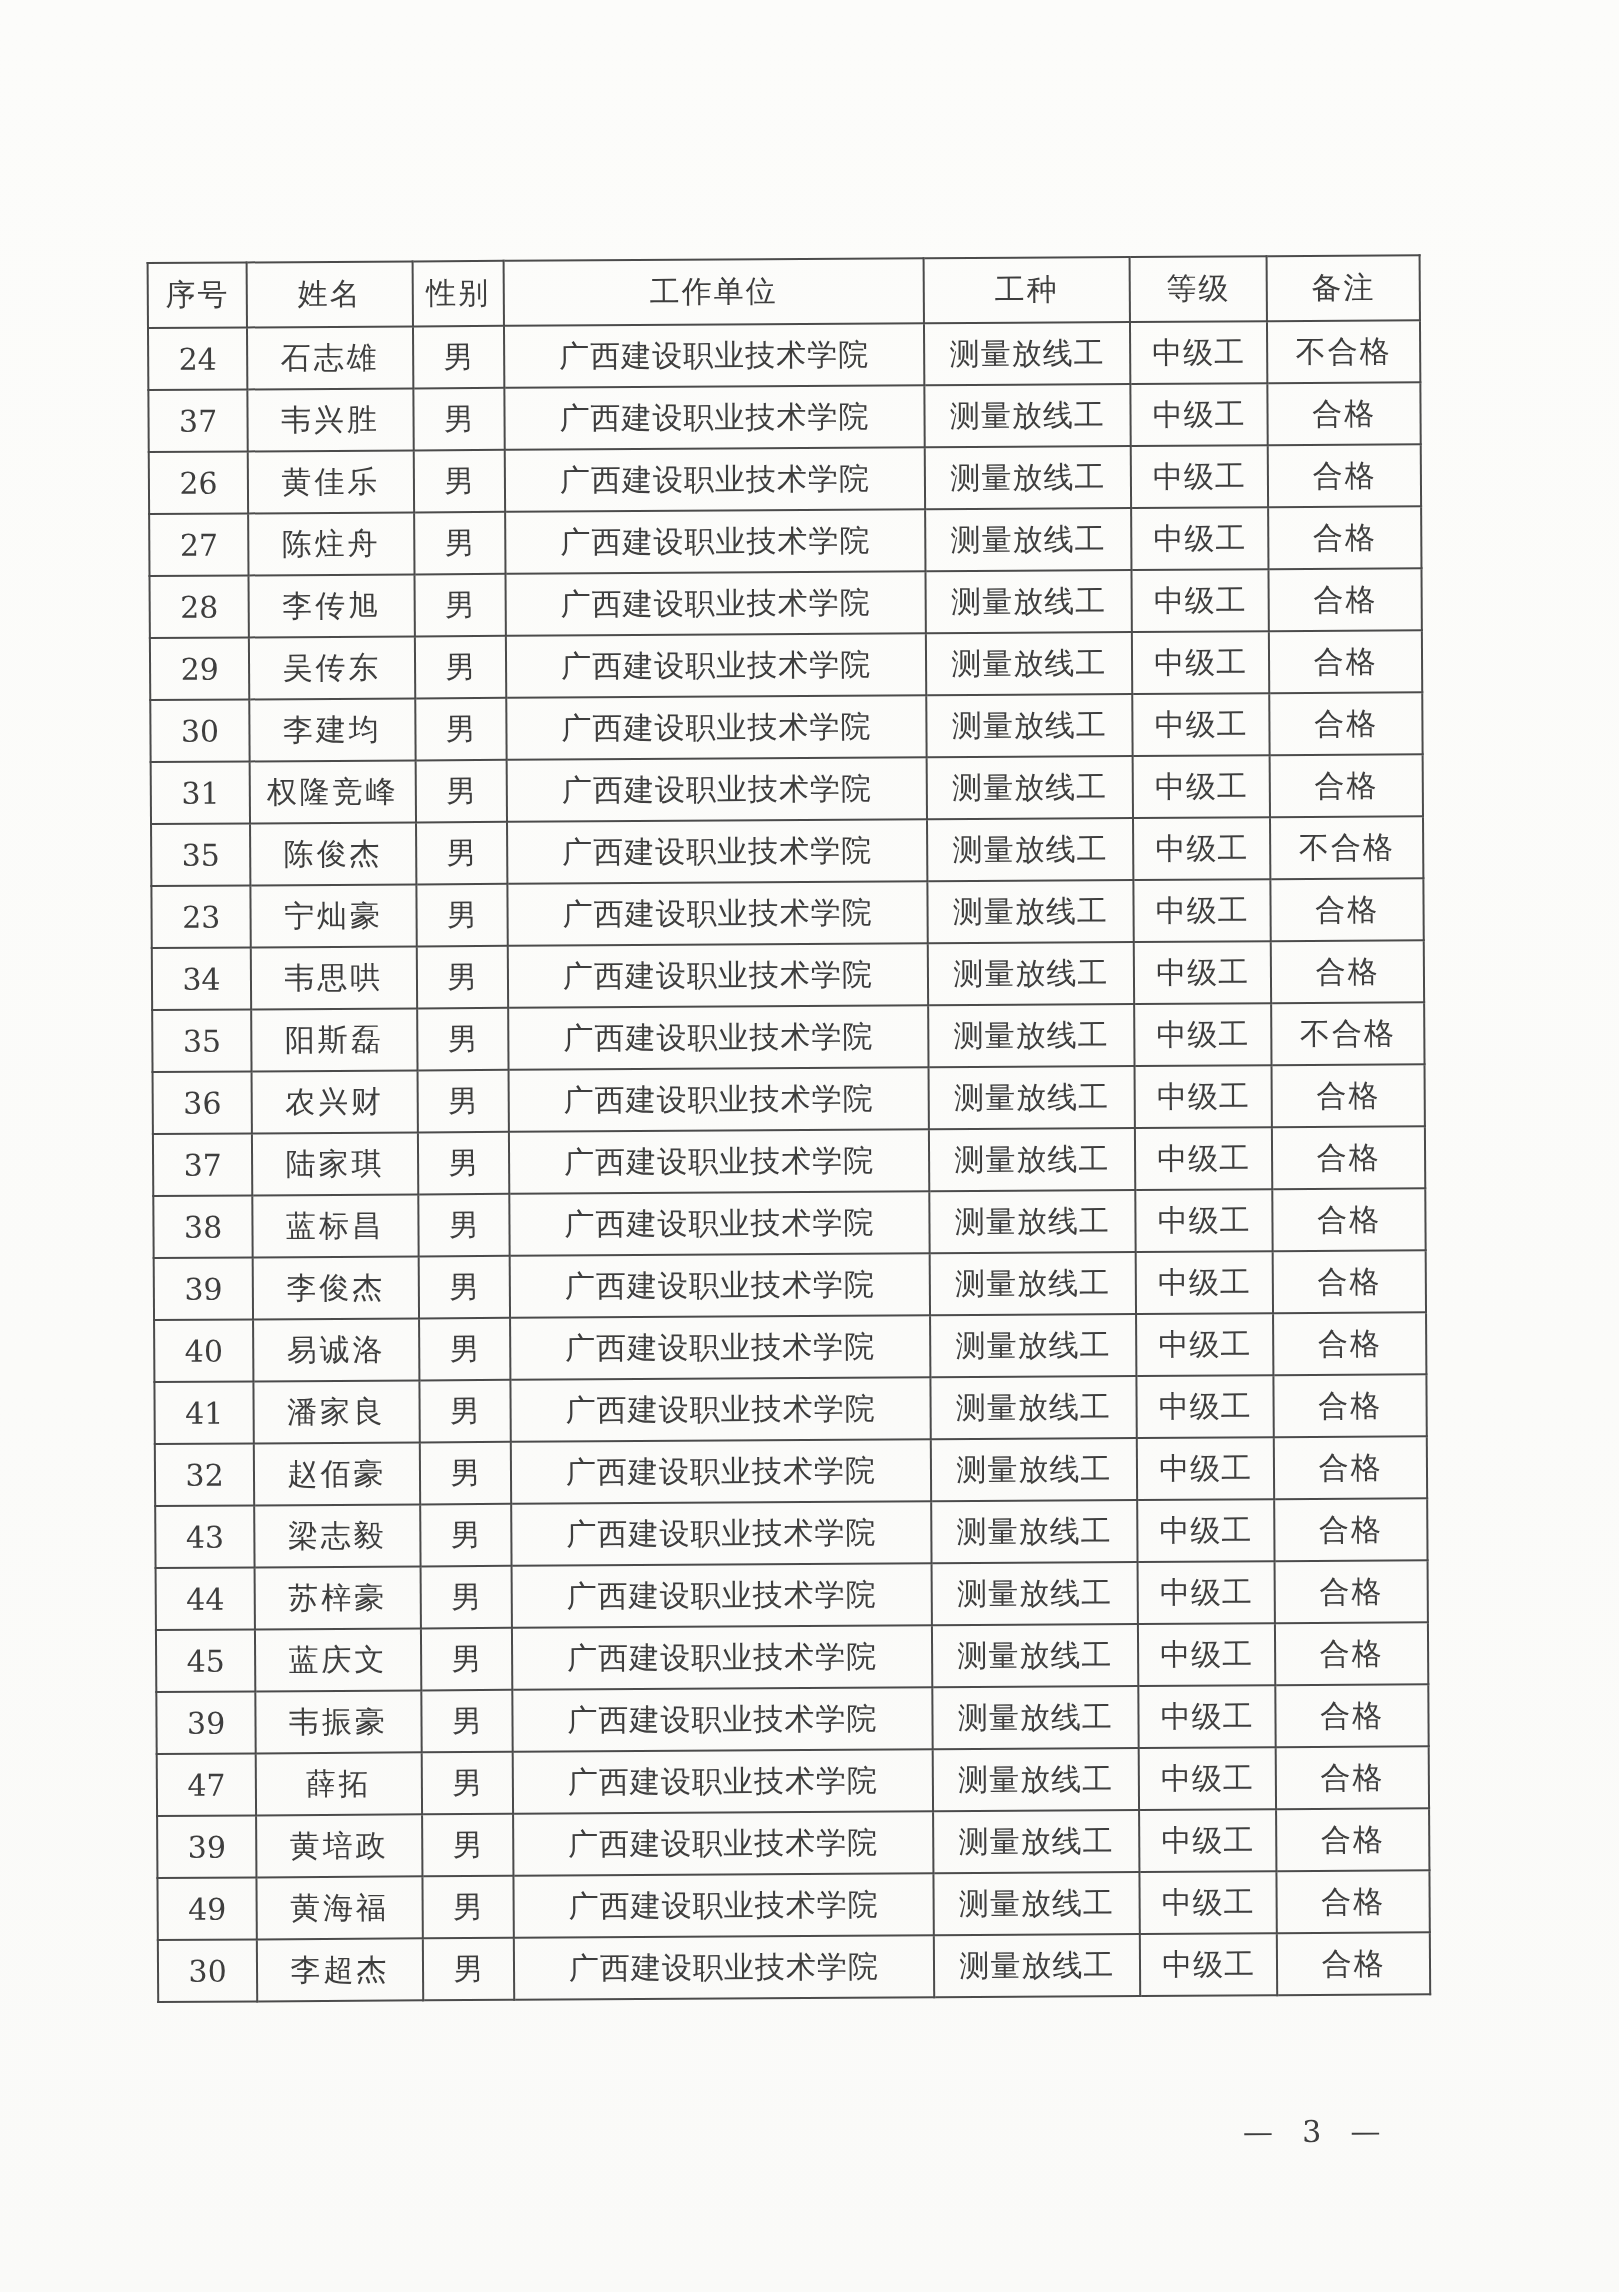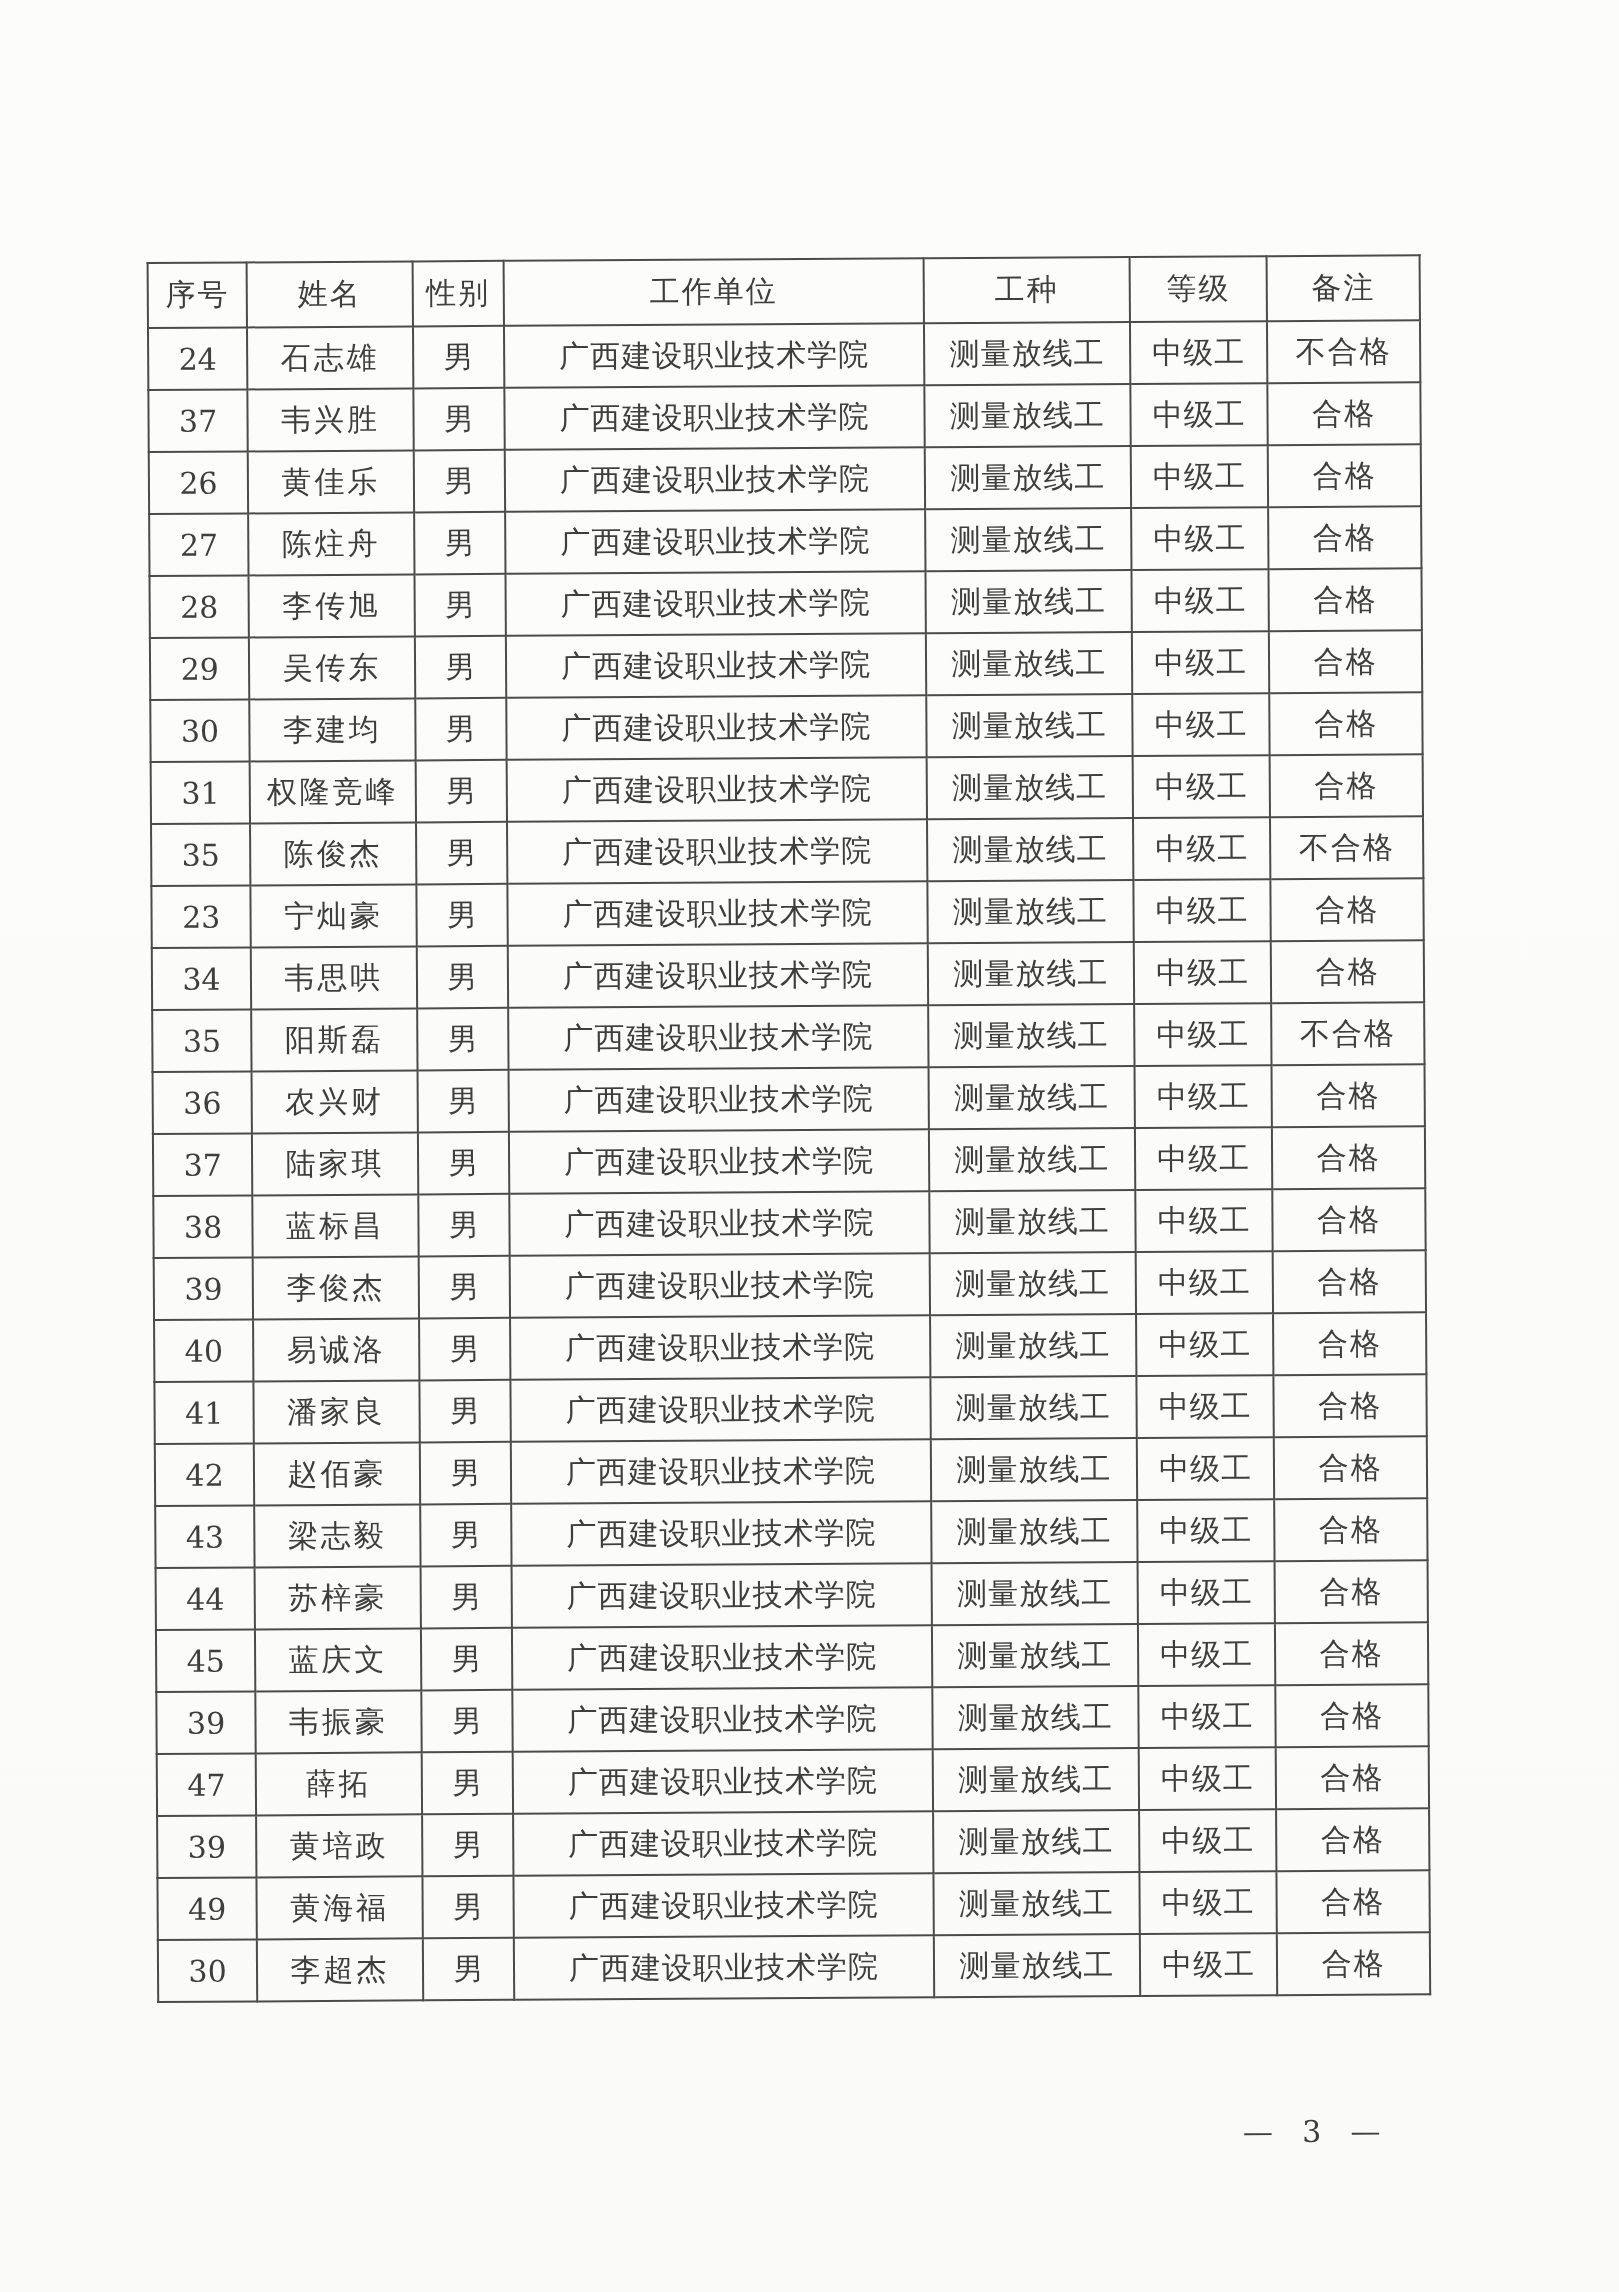--- a/index.html
+++ b/index.html
@@ -259,21 +259,21 @@
             <tr>
               <td class="col-no">41</td>
               <td class="col-name">潘家良</td>
               <td class="col-gender">男</td>
               <td class="col-unit">广西建设职业技术学院</td>
               <td class="col-trade">测量放线工</td>
               <td class="col-level">中级工</td>
               <td class="col-remark">合格</td>
             </tr>
             <tr>
-              <td class="col-no">42</td>
+              <td class="col-no">32</td>
               <td class="col-name">赵佰豪</td>
               <td class="col-gender">男</td>
               <td class="col-unit">广西建设职业技术学院</td>
               <td class="col-trade">测量放线工</td>
               <td class="col-level">中级工</td>
               <td class="col-remark">合格</td>
             </tr>
             <tr>
               <td class="col-no">43</td>
               <td class="col-name">梁志毅</td>

